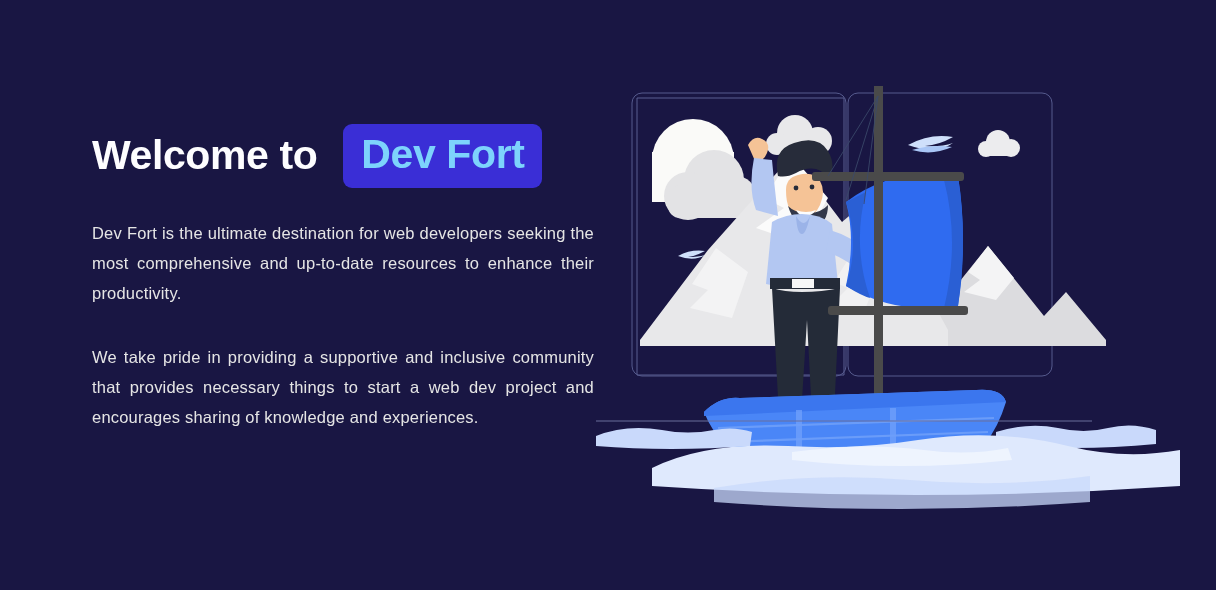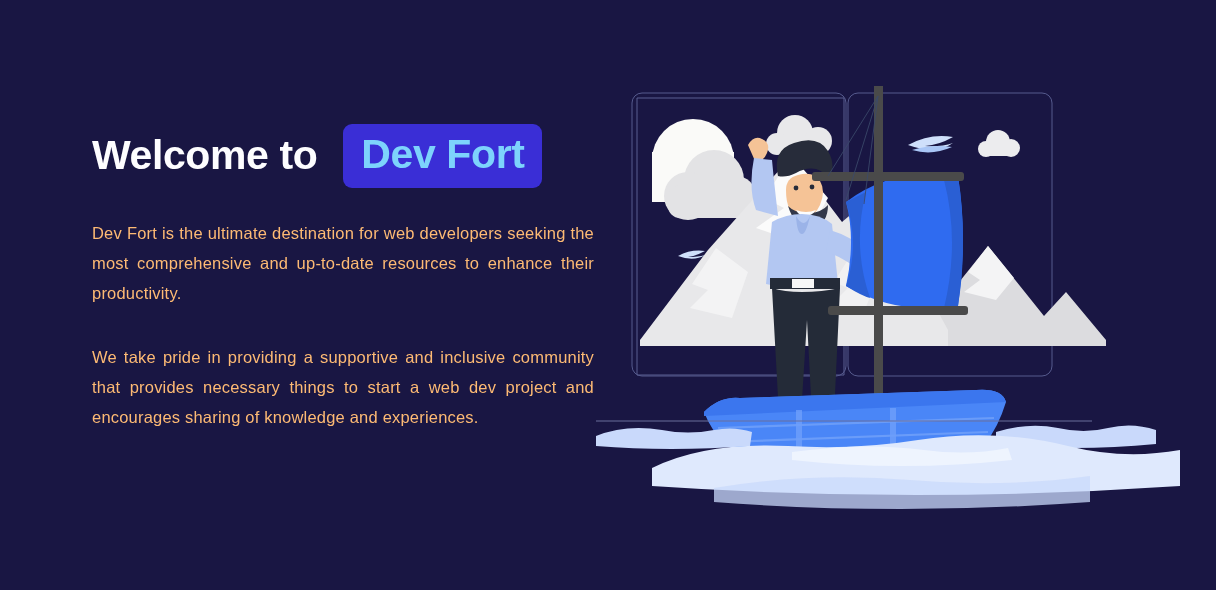--- a/index.html
+++ b/index.html
@@ -41,21 +41,21 @@
   .badge {
     background:#3a2ed6;
     color:#7dd3fc;
     border-radius:9px;
     padding:10px 18px 13px 18px;
     display:inline-block;
     line-height:1;
   }
 
   .para {
-    color:#fdba74;
+    color:#e5e5e5;
     font-size:16.5px;
     line-height:30px;
     text-align:justify;
     letter-spacing:0.2px;
     width:502px;
   }
   .para.p1 { margin-top:30px; }
   .para.p2 { margin-top:34px; }
 
   

